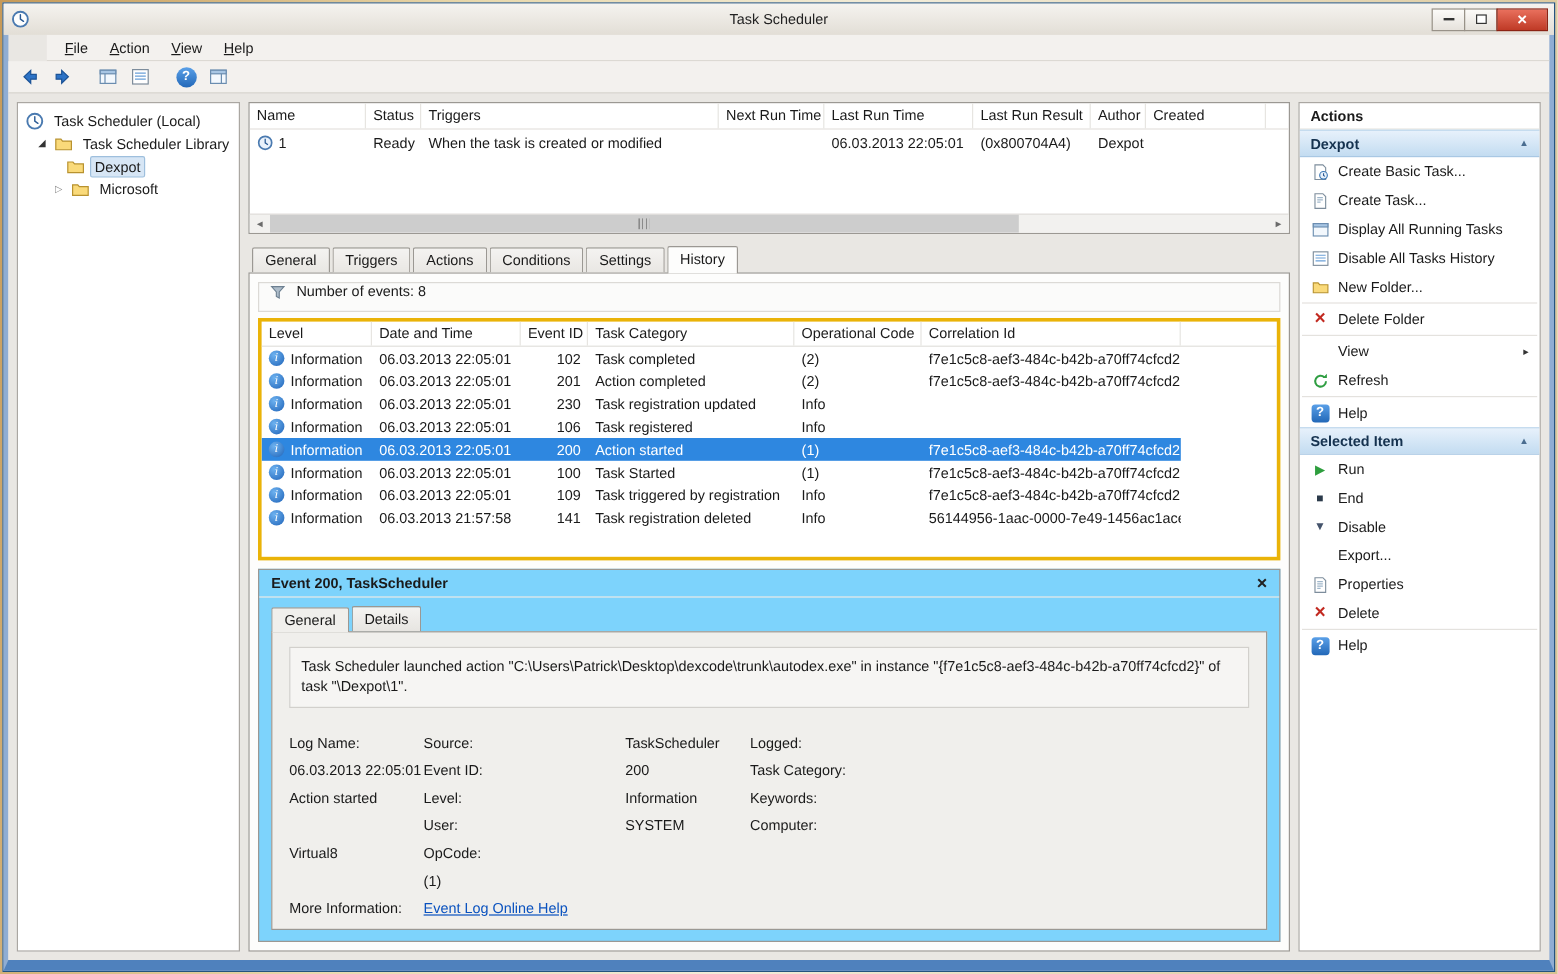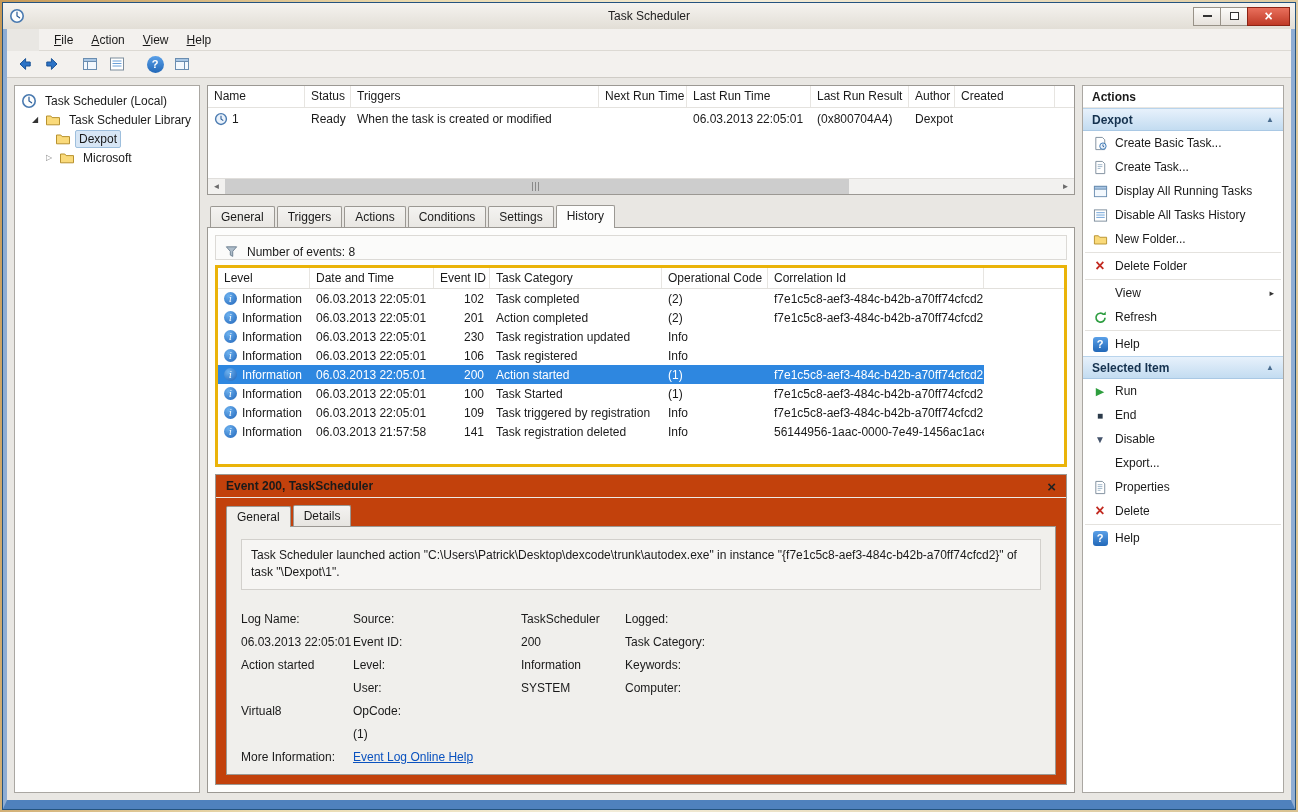--- a/index.html
+++ b/index.html
@@ -59,33 +59,33 @@
   .hs-btn { width:17px; text-align:center; font-size:8px; color:#6b6b6b; flex:none; }
   .hs-thumb { height:15px; width:72%; background:#cdcdcd; display:flex; align-items:center; justify-content:center; }
   .hs-grip { width:9px; height:9px; background:repeating-linear-gradient(90deg,#8a8a8a 0 1px,transparent 1px 3px); }
 
   .tabstrip { display:flex; align-items:flex-end; margin-top:9px; padding-left:3px; height:23px; position:relative; z-index:2; flex:none; }
   .tab { padding:3px 10px; height:21px; border:1px solid #9b9893; border-bottom:none; border-radius:2px 2px 0 0; background:linear-gradient(#f4f3f1,#e9e7e3); margin-right:2px; white-space:nowrap; }
   .tab.active { background:#fdfdfc; height:23px; margin-bottom:-1px; padding-bottom:5px; position:relative; z-index:3; }
 
   .tabpage { flex:1; border:1px solid #9b9893; background:#fdfdfc; padding:7px; display:flex; flex-direction:column; min-height:0; }
 
-  .summary-bar { height:25px; flex:none; border:1px solid #dcdad6; background:#fbfbfa; display:flex; align-items:flex-end; gap:8px; padding:0 8px; }
+  .summary-bar { height:25px; flex:none; border:1px solid #dcdad6; background:#fbfbfa; display:flex; align-items:flex-start; gap:8px; padding:0 8px; }
 
   .events-table { margin-top:5px; height:202px; flex:none; border:3px solid #eab308; background:#fff; overflow:hidden; }
   .ev-header { display:flex; height:21px; border-bottom:1px solid #e2e0dc; }
   .ev-hcell { padding:3px 6px; border-right:1px solid #e7e5e1; white-space:nowrap; overflow:hidden; }
   .ev-hfill { flex:1; }
   .ev-row { display:flex; height:19px; align-items:center; width:766px; }
   .ev-row.selected { background:#2e87e0; color:#fff; }
   .ev-cell { padding:0 6px; white-space:nowrap; overflow:hidden; height:100%; display:flex; align-items:center; }
   .cl{width:92px;} .cd{width:124px;} .ce{width:56px; justify-content:flex-end;} .cc{width:172px;} .co{width:106px;} .cr{width:216px;}
   .info-ic { width:13px; height:13px; border-radius:50%; background:radial-gradient(circle at 35% 30%,#6db2f0,#1f63b8); color:#fff; font-size:9px; font-style:italic; font-family:"DejaVu Serif",serif; display:inline-flex; align-items:center; justify-content:center; margin-right:5px; flex:none; }
 
-  .event-detail { margin-top:7px; flex:1; border:1px solid #9b9893; background:#c2410c; display:flex; flex-direction:column; min-height:0; }
+  .event-detail { margin-top:7px; flex:1; border:1px solid #9b9893; background:#7dd3fc; display:flex; flex-direction:column; min-height:0; }
   .ed-header { height:23px; flex:none; display:flex; align-items:center; padding:0 10px; font-weight:bold; border-bottom:1px solid #eceae6; }
   .ed-close { margin-left:auto; font-weight:bold; font-size:15px; color:#222; line-height:1; }
   .ed-tabs { display:flex; align-items:flex-end; padding-left:10px; height:26px; position:relative; z-index:2; flex:none; margin-top:2px; }
   .ed-tab { padding:3px 10px; height:21px; border:1px solid #9b9893; border-bottom:none; border-radius:2px 2px 0 0; background:linear-gradient(#f4f3f1,#e7e5e1); margin-right:2px; }
   .ed-tab.active { background:#f0efec; margin-bottom:-1px; padding-bottom:5px; position:relative; z-index:3; }
   .ed-page { flex:1; margin:0 10px 9px; border:1px solid #9b9893; background:#f0efec; padding:12px 14px; overflow:hidden; }
   .ed-desc { border:1px solid #d2d0cc; background:#f6f5f3; padding:7px 9px; line-height:1.45; min-height:44px; }
   .ed-fields { display:grid; grid-template-columns:112px 168px 104px 1fr; row-gap:9px; margin-top:22px; align-items:start; }
   .f-span3 { grid-column:2/5; }
   .ed-link { color:#0a52bf; }

